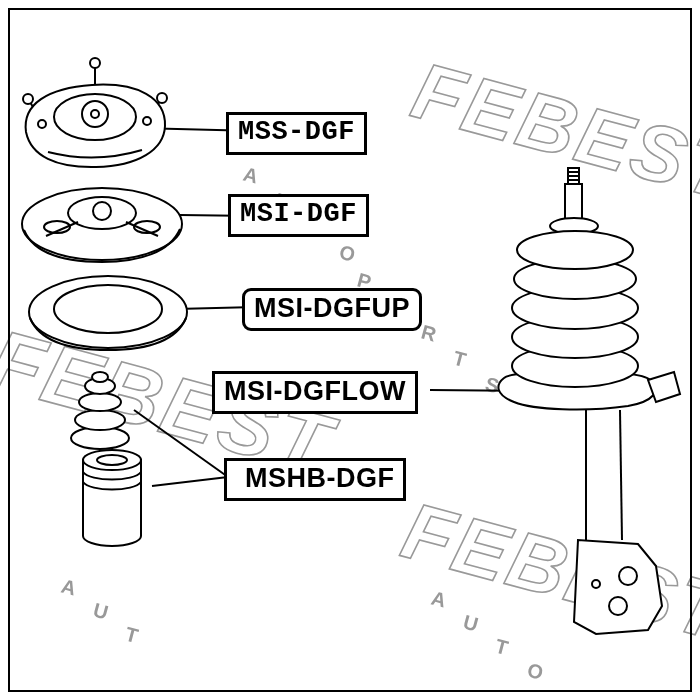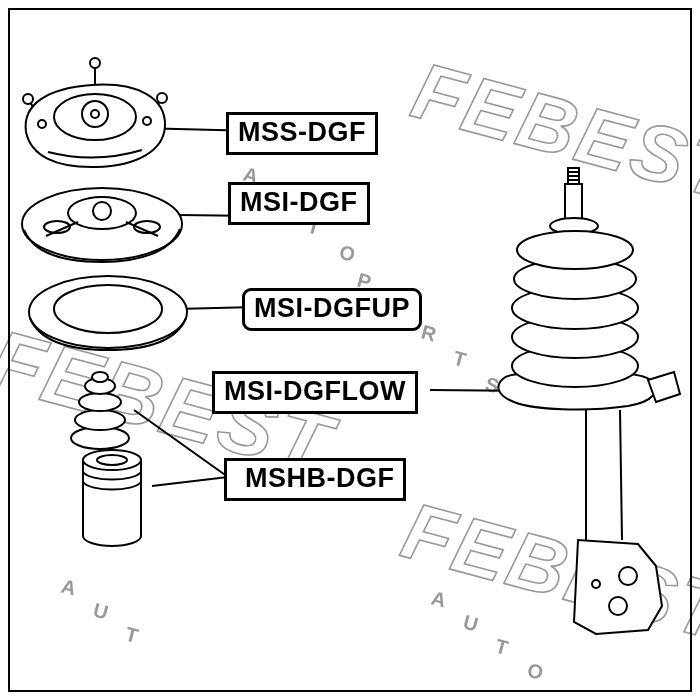--- a/index.html
+++ b/index.html
@@ -139,20 +139,20 @@
       <line x1="620" y1="410" x2="622" y2="540"></line>
 
       <path d="M 578 540 L 574 622 L 596 634 L 648 630 L 662 606 L 656 566 L 638 544 Z"></path>
       <circle cx="628" cy="576" r="9"></circle>
       <circle cx="618" cy="606" r="9"></circle>
       <circle cx="596" cy="584" r="4"></circle>
     </g>
   </svg>
 
   <div>
-    <div class="part-label" style="left:226px; top:112px;">MSS-DGF</div>
-    <div class="part-label" style="left:228px; top:182px;">MSI-DGF</div>
+    <div class="part-label" style="left:226px; top:112px;font-family:Liberation Mono, monospace;">MSS-DGF</div>
+    <div class="part-label" style="left:228px; top:194px;font-family:Liberation Mono, monospace;">MSI-DGF</div>
     <div class="part-label" style="left:242px; top:288px;border-radius:9px;">MSI-DGFUP</div>
     <div class="part-label" style="left:212px; top:371px;">MSI-DGFLOW</div>
     <div class="part-label" style="left:224px; top:458px;padding-left:18px;">MSHB-DGF</div>
   </div>
 
 </div>
 
 </body></html>

